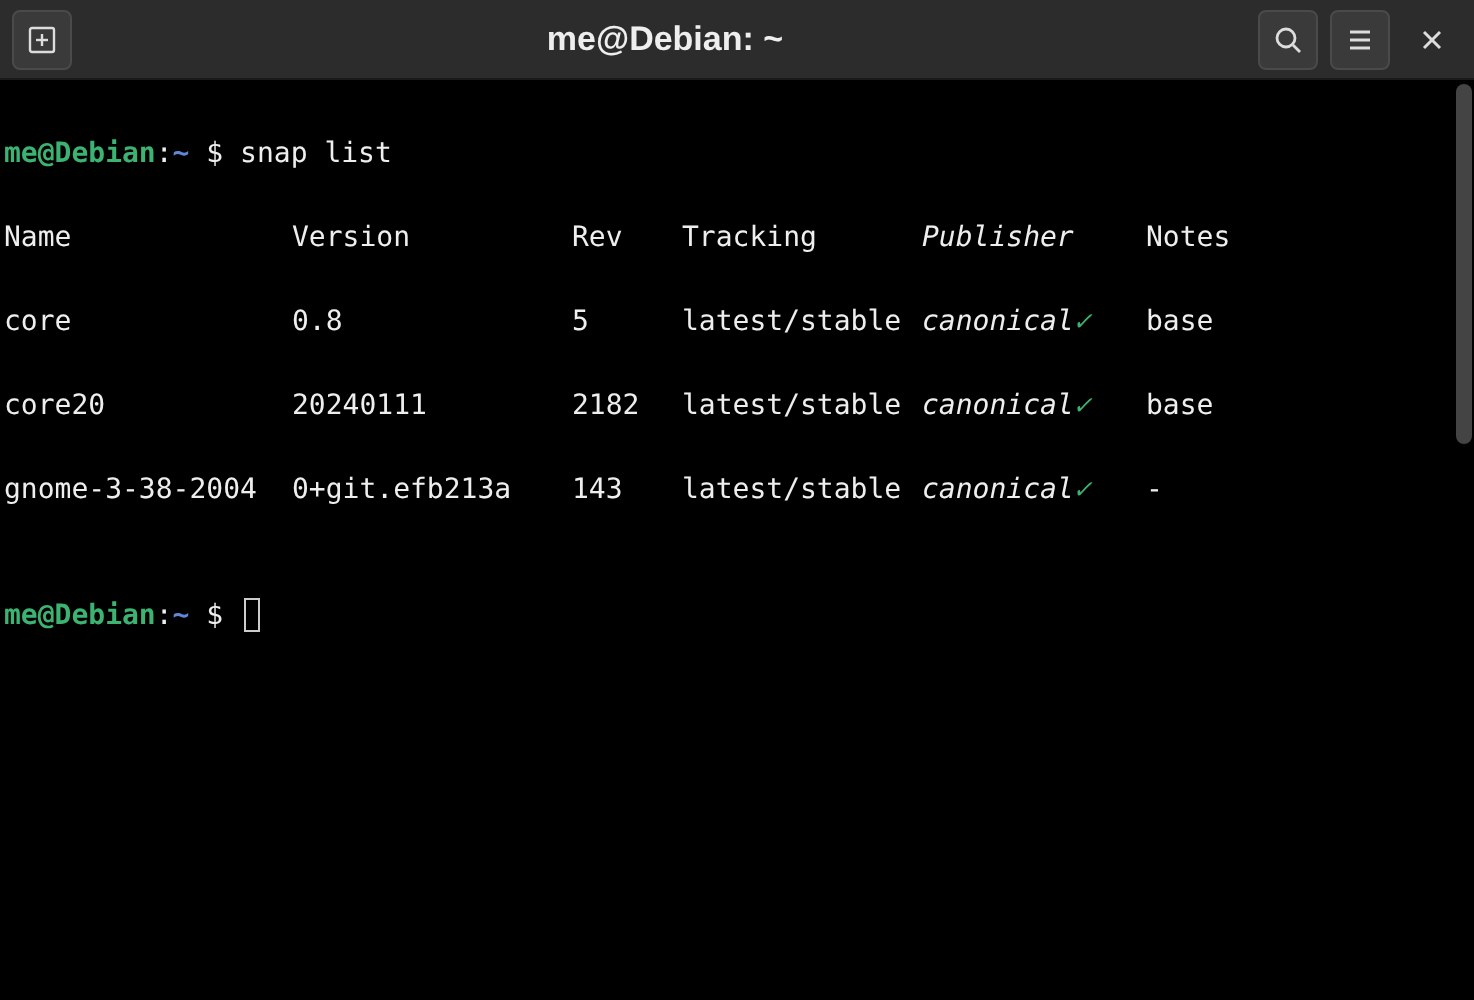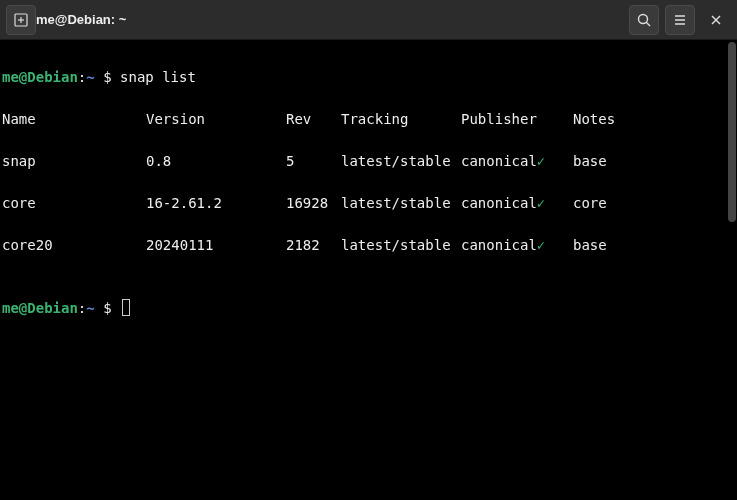--- a/index.html
+++ b/index.html
@@ -16,23 +16,23 @@
       background: #2c2c2c;
       display: flex;
       align-items: center;
       padding: 0 6px;
       color: #eee;
       border-bottom: 1px solid #1a1a1a;
     }
     .tb-left { display: flex; align-items: center; gap: 6px; }
     .tb-center {
       flex: 1;
-      text-align: left;
+      text-align: center;
       font-weight: bold;
-      font-size: 13px;
+      font-size: 17px;
       font-family: sans-serif;
     }
     .tb-right { display: flex; align-items: center; gap: 6px; }
     .tb-btn {
       width: 30px;
       height: 30px;
       background: #3a3a3a;
       border: 1px solid #4a4a4a;
       border-radius: 4px;
       display: flex;
@@ -106,21 +106,21 @@
       border: 1px solid #ccc;
       vertical-align: text-bottom;
       margin-left: 2px;
     }
     .row { display: block; }
     .col { display: inline-block; }
     .c-name { width: 144px; }
     .c-ver  { width: 140px; }
     .c-rev  { width: 55px; }
     .c-trk  { width: 120px; }
-    .c-pub  { width: 112px; }
+    .c-pub  { width: 112px; font-style: italic; }
     .c-notes{ }
   </style>
 </head>
 <body>
 
 <div class="titlebar">
   <div class="tb-left">
     <div class="tb-btn">
       <svg viewBox="0 0 16 16">
           <rect x="2" y="2" width="12" height="12" rx="1" fill="none" stroke="currentColor" stroke-width="1.2"></rect>
@@ -150,22 +150,22 @@
           <line x1="12" y1="4" x2="4" y2="12" stroke="currentColor" stroke-width="1.5"></line>
         </svg>
     </div>
   </div>
 </div>
 
 <div class="terminal-area">
   <div class="terminal">
 <span class="row"><span class="user">me@Debian</span><span class="colon">:</span><span class="path">~</span><span class="cmd"> <span>$</span> <span>snap list</span></span></span>
 <span class="row"><span class="col c-name">Name</span><span class="col c-ver">Version</span><span class="col c-rev">Rev</span><span class="col c-trk">Tracking</span><span class="col c-pub">Publisher</span><span class="col c-notes">Notes</span></span>
-<span class="row"><span class="col c-name">snap</span><span class="col c-ver">0.8</span><span class="col c-rev">5</span><span class="col c-trk">latest/stable</span><span class="col c-pub">canonical<span class="check">✓</span></span><span class="col c-notes">base</span></span>
-<span class="row"><span class="col c-name">core</span><span class="col c-ver">16-2.61.2</span><span class="col c-rev">16928</span><span class="col c-trk">latest/stable</span><span class="col c-pub">canonical<span class="check">✓</span></span><span class="col c-notes">core</span></span>
+<span class="row"><span class="col c-name">core</span><span class="col c-ver">0.8</span><span class="col c-rev">5</span><span class="col c-trk">latest/stable</span><span class="col c-pub">canonical<span class="check">✓</span></span><span class="col c-notes">base</span></span>
 <span class="row"><span class="col c-name">core20</span><span class="col c-ver">20240111</span><span class="col c-rev">2182</span><span class="col c-trk">latest/stable</span><span class="col c-pub">canonical<span class="check">✓</span></span><span class="col c-notes">base</span></span>
+<span class="row"><span class="col c-name">gnome-3-38-2004</span><span class="col c-ver">0+git.efb213a</span><span class="col c-rev">143</span><span class="col c-trk">latest/stable</span><span class="col c-pub">canonical<span class="check">✓</span></span><span class="col c-notes">-</span></span>
 
 <span class="row"><span class="user">me@Debian</span><span class="colon">:</span><span class="path">~</span><span class="cmd"> <span>$</span> </span><span class="cursor"></span></span>
   </div>
   <div class="scrollbar">
     <div class="scrollbar-thumb"></div>
   </div>
 </div>
 
 </body></html>

